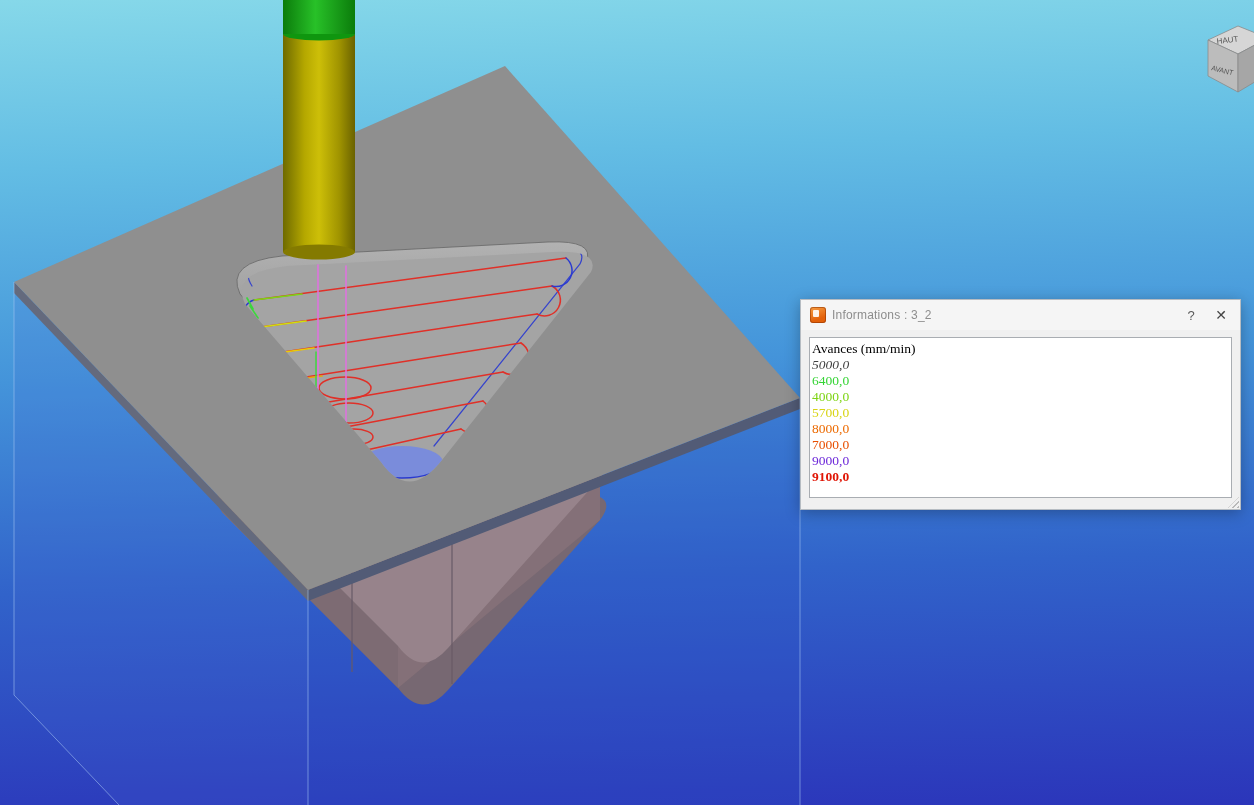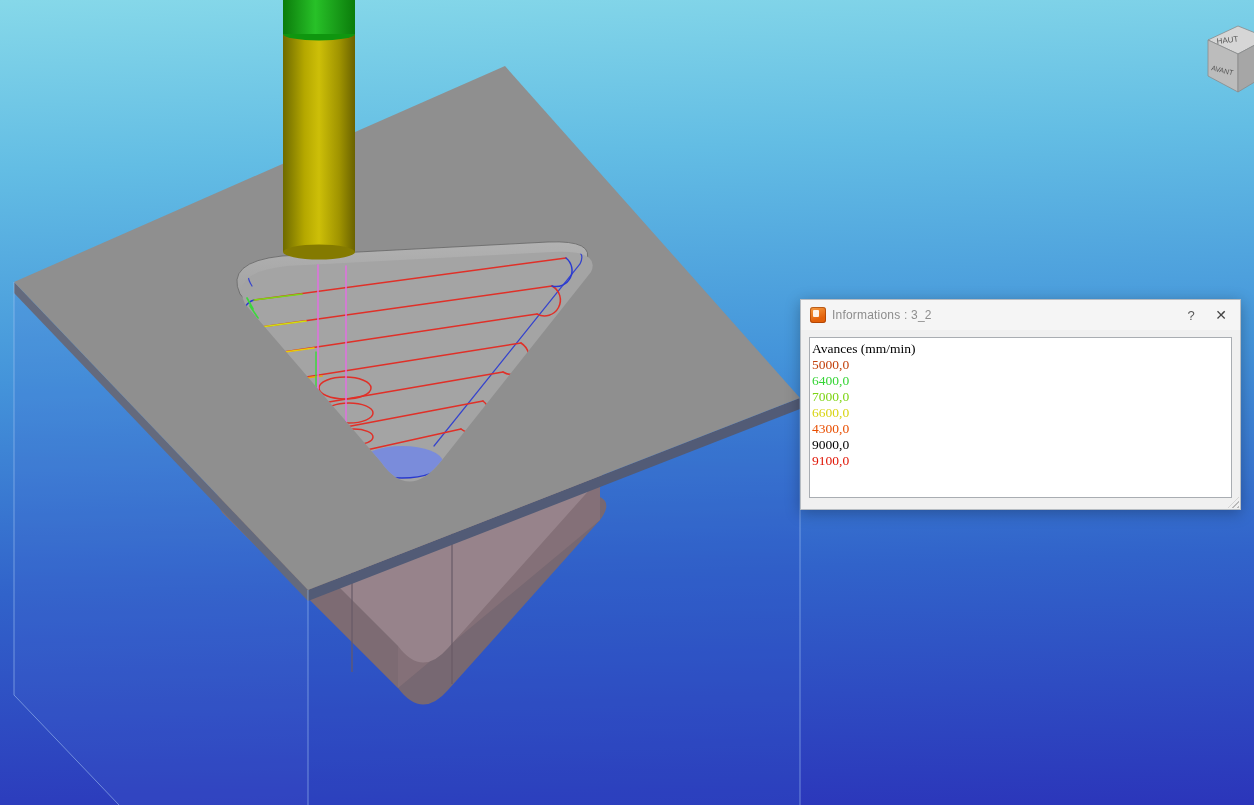--- a/index.html
+++ b/index.html
@@ -177,24 +177,25 @@
   <div class="dialog">
     <div class="titlebar">
       <div class="app-icon"></div>
       <div class="title-text">Informations : 3_2</div>
       <div class="cap-btn">?</div>
       <div class="cap-btn close">✕</div>
     </div>
 
     <div class="info-panel">
       <div class="info-header">Avances (mm/min)</div>
-      <div class="feed-row" style="color: #c2410c;">5000,0</div>
+      <div class="feed-row" style="color: #404040; font-style: italic;">5000,0</div>
       <div class="feed-row" style="color: rgb(53, 212, 53);">6400,0</div>
-      <div class="feed-row" style="color: rgb(126, 212, 20);">7000,0</div>
-      <div class="feed-row" style="color: rgb(216, 212, 20);">6600,0</div>
-      <div class="feed-row" style="color: rgb(232, 78, 0);">4300,0</div>
-      <div class="feed-row" style="color: #000000;">9000,0</div>
-      <div class="feed-row" style="color: rgb(224, 22, 6);">9100,0</div>
+      <div class="feed-row" style="color: rgb(126, 212, 20);">4000,0</div>
+      <div class="feed-row" style="color: rgb(216, 212, 20);">5700,0</div>
+      <div class="feed-row" style="color: rgb(236, 106, 0);">8000,0</div>
+      <div class="feed-row" style="color: rgb(232, 78, 0);">7000,0</div>
+      <div class="feed-row" style="color: #6d28d9;">9000,0</div>
+      <div class="feed-row" style="color: rgb(224, 22, 6); font-weight: bold;">9100,0</div>
     </div>
 
     <div class="resize-grip"></div>
   </div>
 </div>
 
 </body></html>

